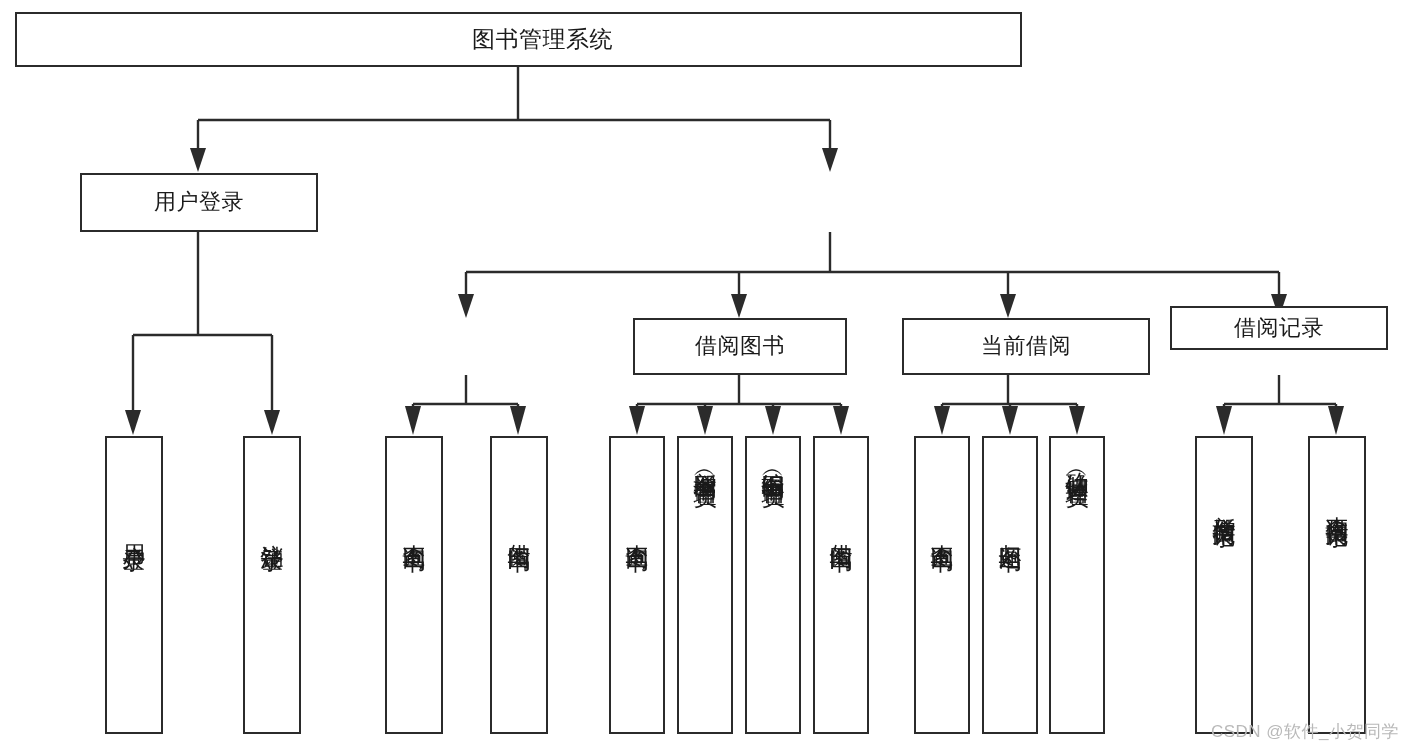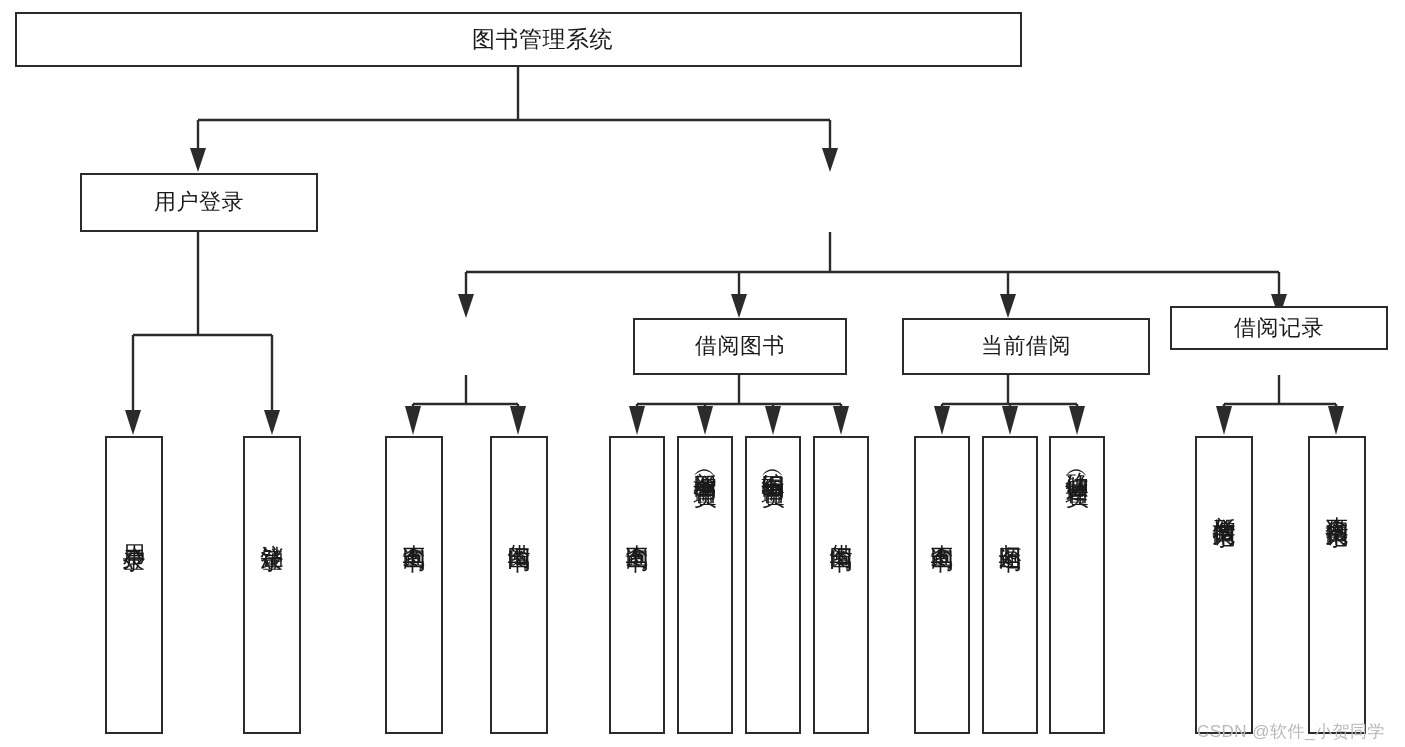--- a/index.html
+++ b/index.html
@@ -52,21 +52,21 @@
     line-height:1.08;
     letter-spacing:2px;
     white-space:nowrap;
   }
   .node.vert.mid .label{margin-top:72px;}
   .node.vert.midlow .label{margin-top:44px;}
 
   
   #watermark{
     position:absolute;
-    right:20px;bottom:4px;
+    right:6px;bottom:4px;
     font-size:17px;
     color:#b9b9b9;
     letter-spacing:.5px;
     white-space:nowrap;
     pointer-events:none;
   }
 </style>
 </head>
 <body>
 

